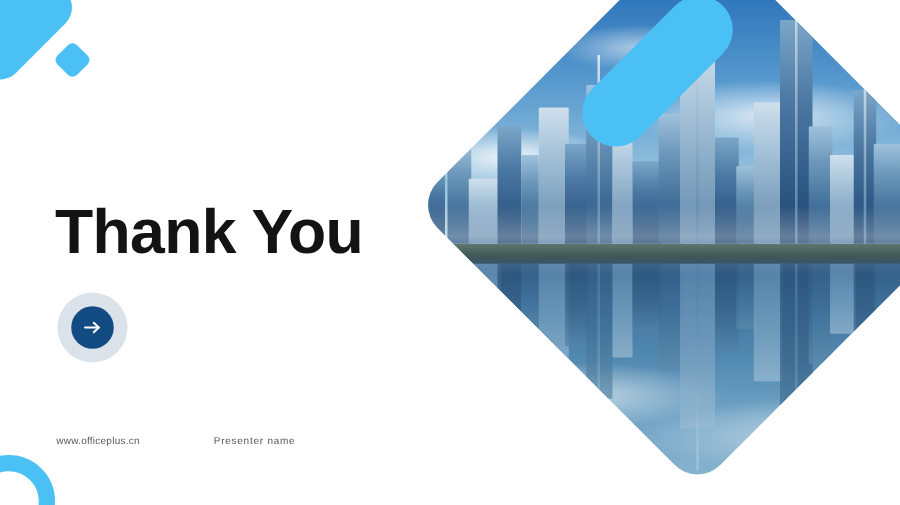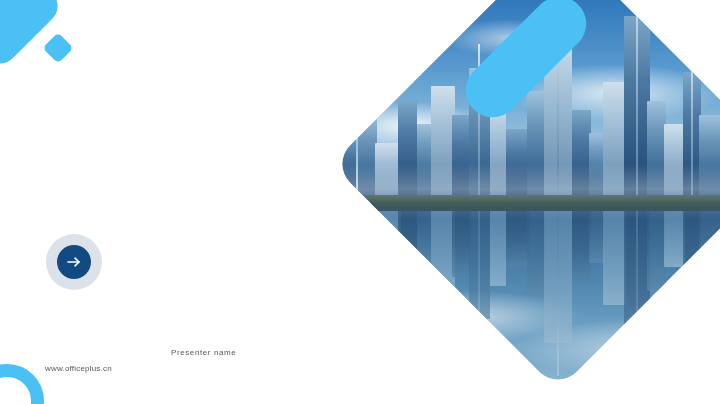--- a/index.html
+++ b/index.html
@@ -192,21 +192,21 @@
     display: flex;
     align-items: center;
     justify-content: center;
   }
   .arrow-inner svg { display: block; }
 
   
   .footer-url {
     position: absolute;
     left: 45px;
-    top: 364px;
+    top: 348px;
     font-size: 8px;
     color: #58585a;
     letter-spacing: 0.2px;
     white-space: nowrap;
     text-align: center;
   }
   .footer-presenter {
     position: absolute;
     left: 171px;
     top: 348px;
@@ -280,20 +280,21 @@
       <div class="refl lt" style="left:72.5%;width:4.5%;height:12%;"></div>
       <div class="refl dk" style="left:76.5%;width:4%; height:21%;"></div>
       <div class="refl" style="left:80%; width:5%;  height:14%;"></div>
 
       <div class="haze"></div>
     </div>
   </div>
 
   <div class="accent-bar"></div>
 
+  <div class="headline">Thank You</div>
 
   <div class="arrow-outer">
     <div class="arrow-inner">
       <span>
         <svg width="16" height="14" viewBox="0 0 16 14" fill="none">
           <path d="M2 7 H13" stroke="#ffffff" stroke-width="1.6" stroke-linecap="round"></path>
           <path d="M9 3.2 L13 7 L9 10.8" stroke="#ffffff" stroke-width="1.6" stroke-linecap="round" stroke-linejoin="round"></path>
         </svg>
       </span>
     </div>

